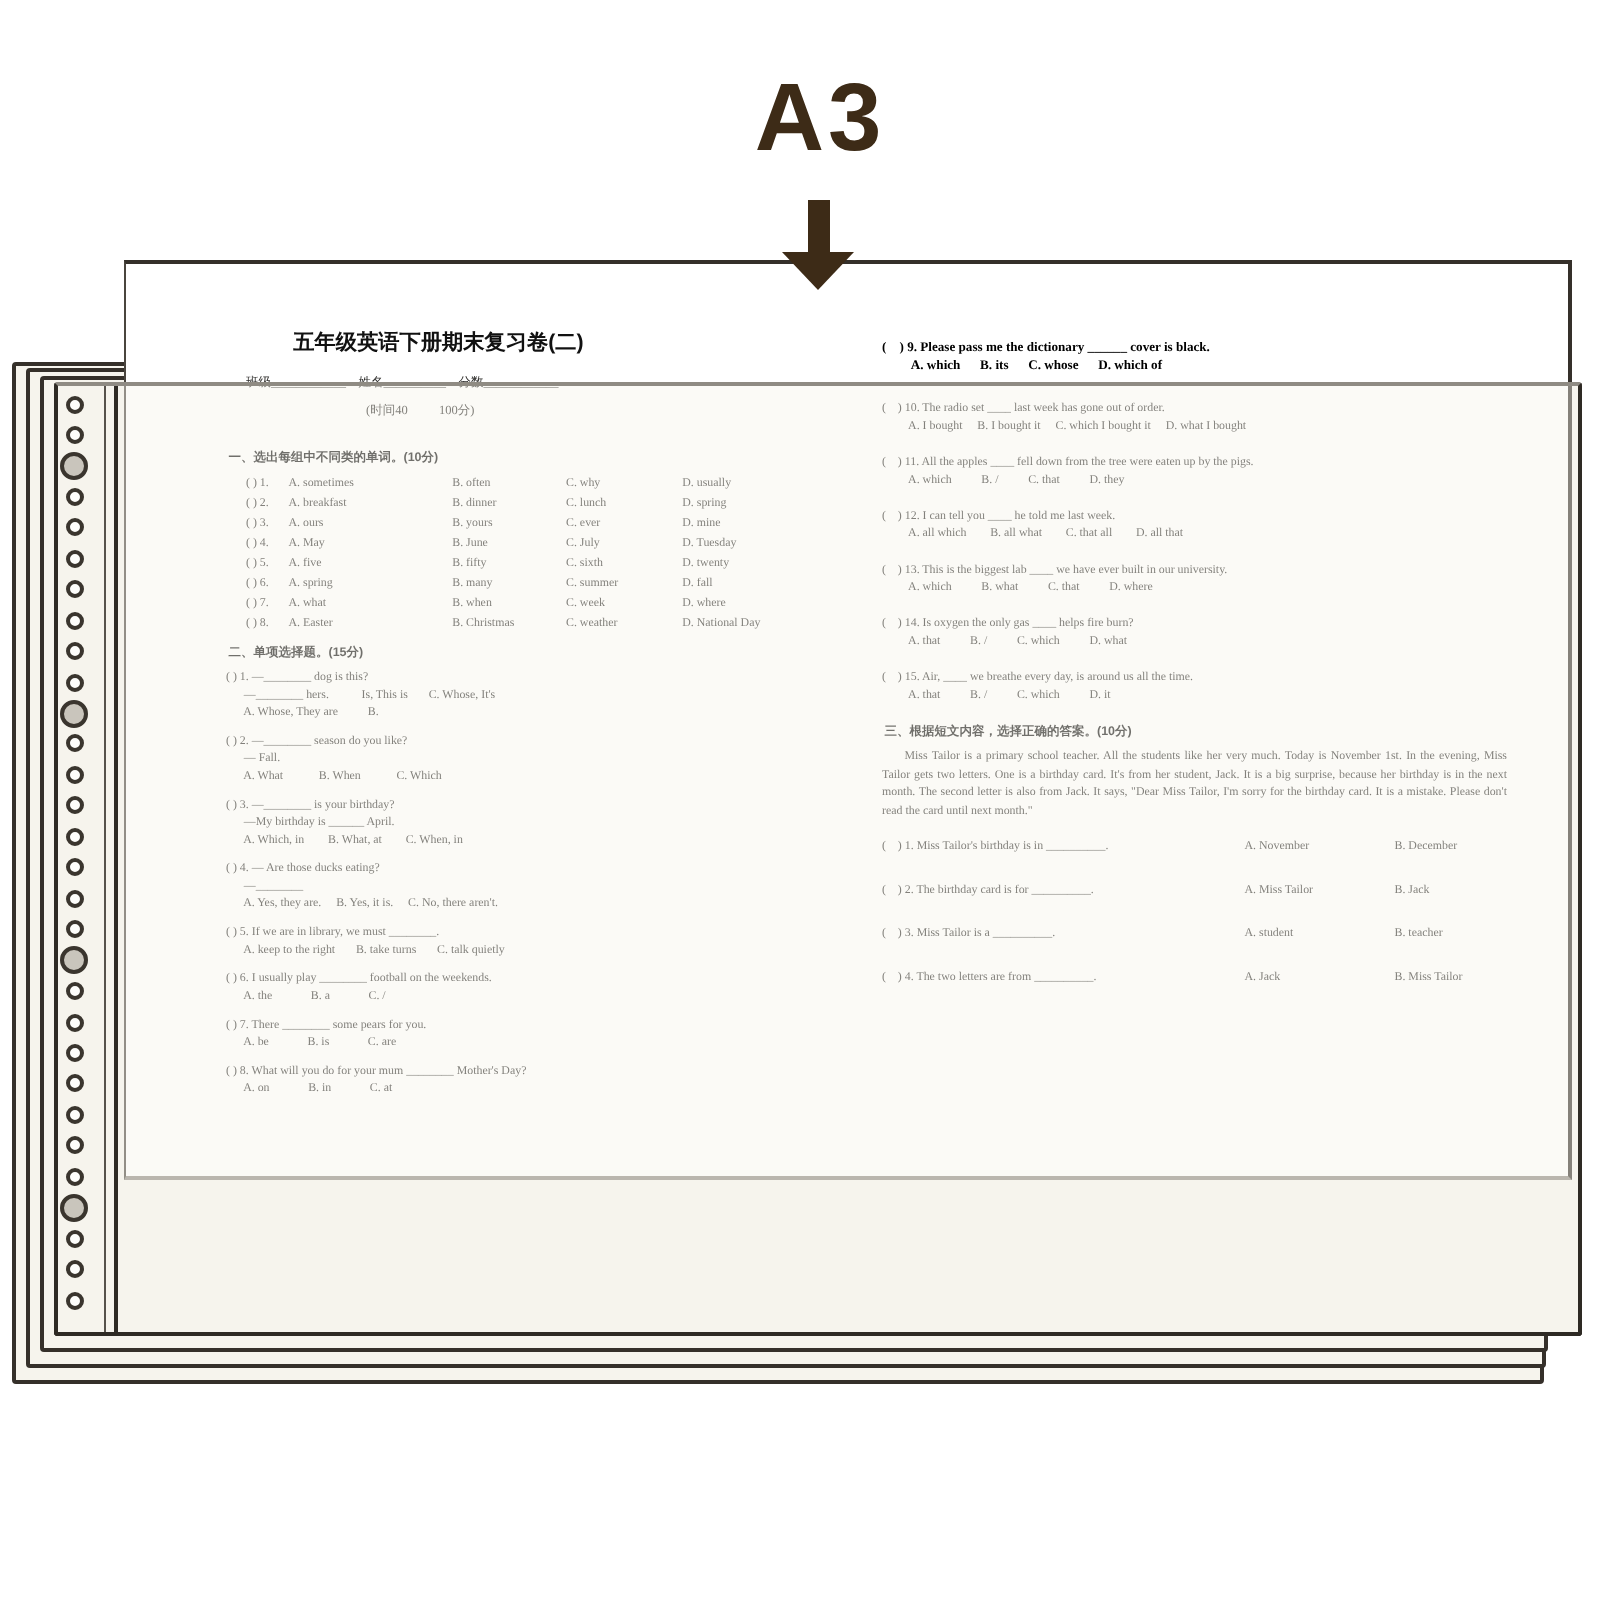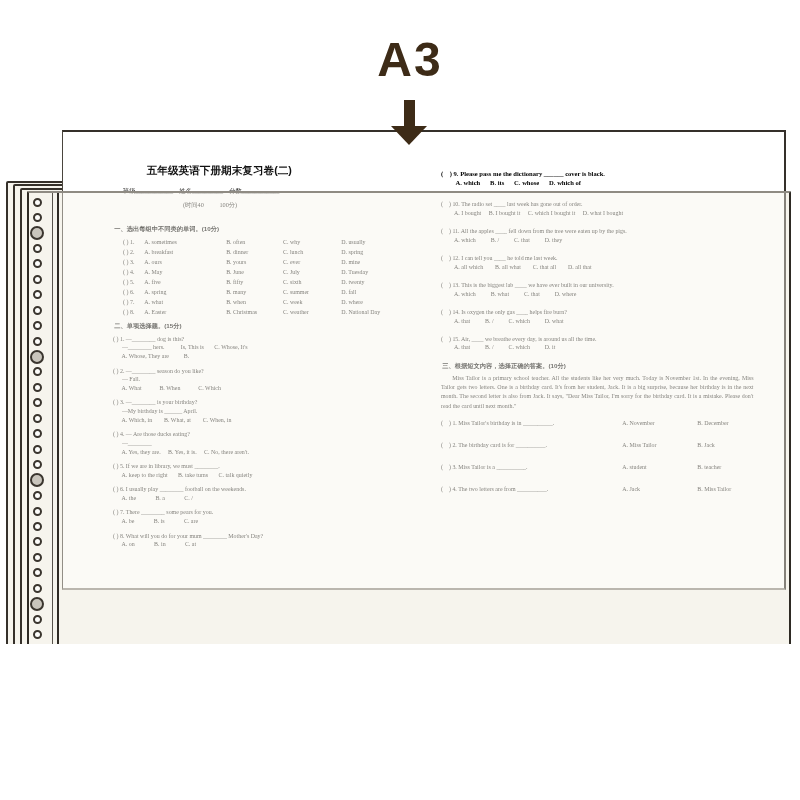--- a/index.html
+++ b/index.html
@@ -1,17 +1,17 @@
 <!DOCTYPE html>
 <html><head>
 <meta charset="utf-8">
 <style>
   html,body{margin:0;padding:0;background:#ffffff;}
   body{width:800px;height:800px;font-family:"Liberation Sans",sans-serif;}
-  .stage{position:relative;width:800px;height:644px;overflow:hidden;background:#ffffff;}
+  .stage{position:relative;width:800px;height:800px;overflow:hidden;background:#ffffff;}
 
   
   .a3-label{position:absolute;left:330px;top:34px;width:160px;text-align:center;
     font-size:48px;font-weight:bold;color:#3d2b17;letter-spacing:2px;line-height:52px;}
   .arrow-shaft{position:absolute;left:404px;top:100px;width:11px;height:28px;background:#3d2b17;}
   .arrow-head{position:absolute;left:391px;top:126px;width:0;height:0;
     border-left:18px solid transparent;border-right:18px solid transparent;border-top:19px solid #3d2b17;z-index:9;}
 
   
   .sheet-back{position:absolute;background:#f6f4ed;border:2px solid #35302a;border-radius:2px;box-sizing:border-box;}

